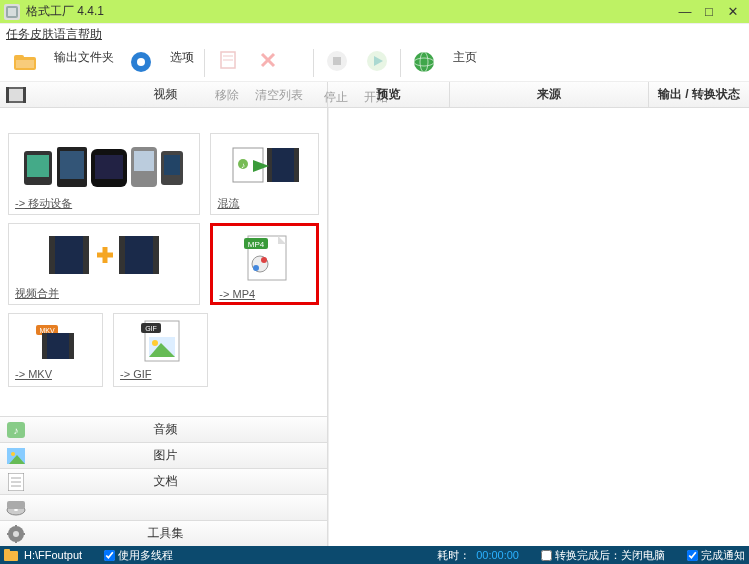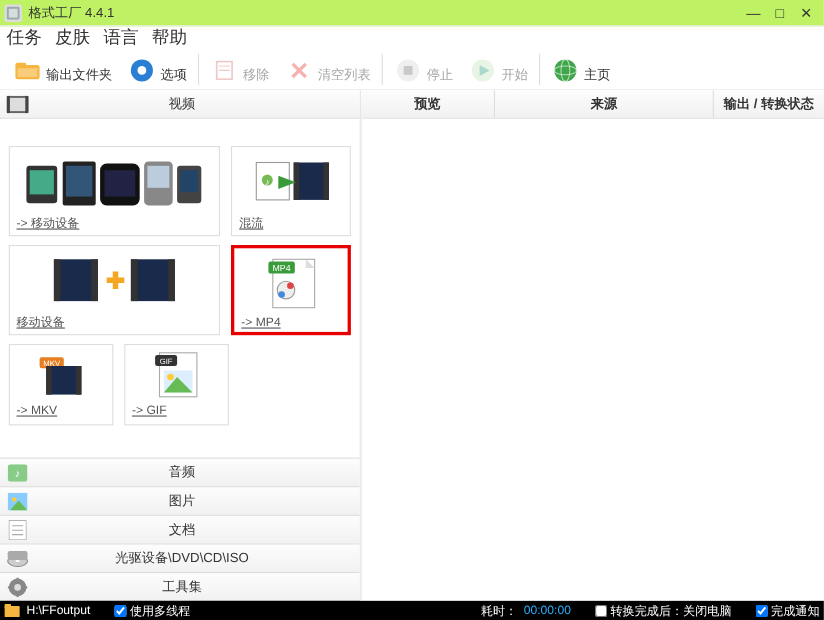--- a/index.html
+++ b/index.html
@@ -3,26 +3,26 @@
 <meta charset="utf-8">
 <style>
 * { box-sizing: border-box; margin: 0; padding: 0; font-family: "Microsoft YaHei", sans-serif; }
 body { width: 749px; height: 564px; background: #fff; font-size: 12px; color: #333; overflow: hidden; }
 
 .titlebar { height: 24px; background: #bef264; display: flex; align-items: center; padding: 0 4px; border-bottom: 1px solid #eee; }
 .titlebar .app-icon { width: 16px; height: 16px; background: #ddd; border-radius: 2px; margin-right: 6px; display:flex;align-items:center;justify-content:center;}
 .titlebar .title { flex: 1; font-size: 12px; }
 .titlebar .wbtn { width: 24px; text-align: center; font-size: 13px; color: #333; cursor: default; }
 
-.menubar { height: 20px; display: flex; align-items: center; padding: 0 6px; gap: 12px; font-size: 16px; color: #333; }
+.menubar { height: 20px; display: flex; align-items: center; padding: 0 6px; font-size: 12px; color: #333; text-decoration: underline; }
 
 .toolbar { height: 38px; display: flex; align-items: center; padding: 2px 6px; border-bottom: 1px solid #eee; gap: 2px; }
-.tbtn { display: flex; align-items: flex-end; gap: 4px; padding: 2px 6px; height: 32px; border-radius: 2px; }
+.tbtn { display: flex; align-items: flex-start; gap: 16px; padding: 2px 6px; height: 32px; border-radius: 2px; }
 .tbtn .ticon { width: 26px; height: 26px; display:flex;align-items:center;justify-content:center; }
-.tbtn.dis { opacity: 0.45; }
+.tbtn.dis { opacity: 0.45; flex-direction: column; }
 .sep { width: 1px; height: 28px; background: #ddd; margin: 0 2px; }
 
 .main { display: flex; height: calc(564px - 24px - 20px - 38px - 18px); }
 .left { width: 328px; border-right: 1px solid #ddd; display: flex; flex-direction: column; overflow: hidden; gap: 15px; }
 .right { flex: 1; display: flex; flex-direction: column; }
 
 .section-hdr { height: 26px; display: flex; align-items: center; border-bottom: 1px solid #ddd; background: linear-gradient(#fdfdfd,#f1f1f1); }
 .section-hdr .sicon { width: 24px; height: 20px; display:flex;align-items:center;justify-content:center; margin-left: 4px; }
 .section-hdr .slabel { flex: 1; text-align: center; padding-right: 24px; }
 
@@ -48,21 +48,21 @@
 .cat-row .clabel2 { flex: 1; text-align: center; padding-right: 24px; }
 
 .right-hdr { height: 26px; display: flex; border-bottom: 1px solid #ddd; background: linear-gradient(#fdfdfd,#f1f1f1); }
 .right-hdr .col { display:flex;align-items:center;justify-content:center; border-right: 1px solid #ddd; font-weight: bold; }
 .right-hdr .col:last-child { border-right: none; }
 .col-preview { width: 122px; }
 .col-source { flex: 1; }
 .col-status { width: 100px; }
 .right-body { flex: 1; background: #fff; border-left: 1px solid #eee;}
 
-.statusbar { height: 18px; background: #000000; color: #fff; display: flex; align-items: center; font-size: 11px; padding: 0 4px; gap: 6px; }
+.statusbar { height: 18px; background: #0c4a6e; color: #fff; display: flex; align-items: center; font-size: 11px; padding: 0 4px; gap: 6px; }
 .statusbar .spacer { flex: 1; }
 .statusbar label { display: flex; align-items: center; gap: 3px; padding-left: 16px; }
 .statusbar input[type=checkbox]{ width:11px;height:11px; }
 .time { color: #2bb1ff; }
 
 svg { display: block; }
 </style>
 </head>
 <body>
 
@@ -214,21 +214,21 @@
               <rect x="30" y="6" width="40" height="38" fill="#1a2a4a"></rect>
                 <rect x="30" y="6" width="6" height="38" fill="#333"></rect>
                 <rect x="64" y="6" width="6" height="38" fill="#333"></rect>
               <rect x="100" y="6" width="40" height="38" fill="#1a2a4a"></rect>
                 <rect x="100" y="6" width="6" height="38" fill="#333"></rect>
                 <rect x="134" y="6" width="6" height="38" fill="#333"></rect>
               <line x1="78" y1="25" x2="94" y2="25" stroke="#f5a623" stroke-width="5"></line>
                 <line x1="86" y1="17" x2="86" y2="33" stroke="#f5a623" stroke-width="5"></line>
             </svg>
           </div>
-          <div class="clabel">移动设备</div>
+          <div class="clabel">视频合并</div>
         </div>
         <div class="card card-med highlight">
           <div class="thumb">
             <svg width="70" height="50">
               <rect x="18" y="4" width="38" height="44" fill="#fff" stroke="#aaa"></rect>
               <polygon points="48,4 56,12 48,12" fill="#ddd"></polygon>
               <rect x="14" y="6" width="24" height="11" rx="2" fill="#3a9b3a"></rect>
                 <text x="26" y="15" font-size="8" fill="#fff" text-anchor="middle">MP4</text>
               <circle cx="30" cy="32" r="8" fill="#eee" stroke="#999"></circle>
                 <circle cx="34" cy="28" r="3" fill="#d44"></circle>
@@ -300,21 +300,20 @@
         <span class="clabel2">文档</span>
       </div>
       <div class="cat-row">
         <span class="cicon">
             <svg width="20" height="16">
               <ellipse cx="10" cy="10" rx="9" ry="5" fill="#ccc" stroke="#888"></ellipse>
               <ellipse cx="10" cy="10" rx="2" ry="1" fill="#fff"></ellipse>
               <rect x="1" y="1" width="18" height="8" rx="2" fill="#aaa"></rect>
             </svg>
           </span>
-        <span class="clabel2">光驱设备\DVD\CD\ISO</span>
       </div>
       <div class="cat-row">
         <span class="cicon">
             <svg width="18" height="18">
               <circle cx="9" cy="9" r="8" fill="#888"></circle>
               <circle cx="9" cy="9" r="3" fill="#ddd"></circle>
               <rect x="8" y="0" width="2" height="4" fill="#888"></rect>
               <rect x="8" y="14" width="2" height="4" fill="#888"></rect>
               <rect x="0" y="8" width="4" height="2" fill="#888"></rect>
               <rect x="14" y="8" width="4" height="2" fill="#888"></rect>

